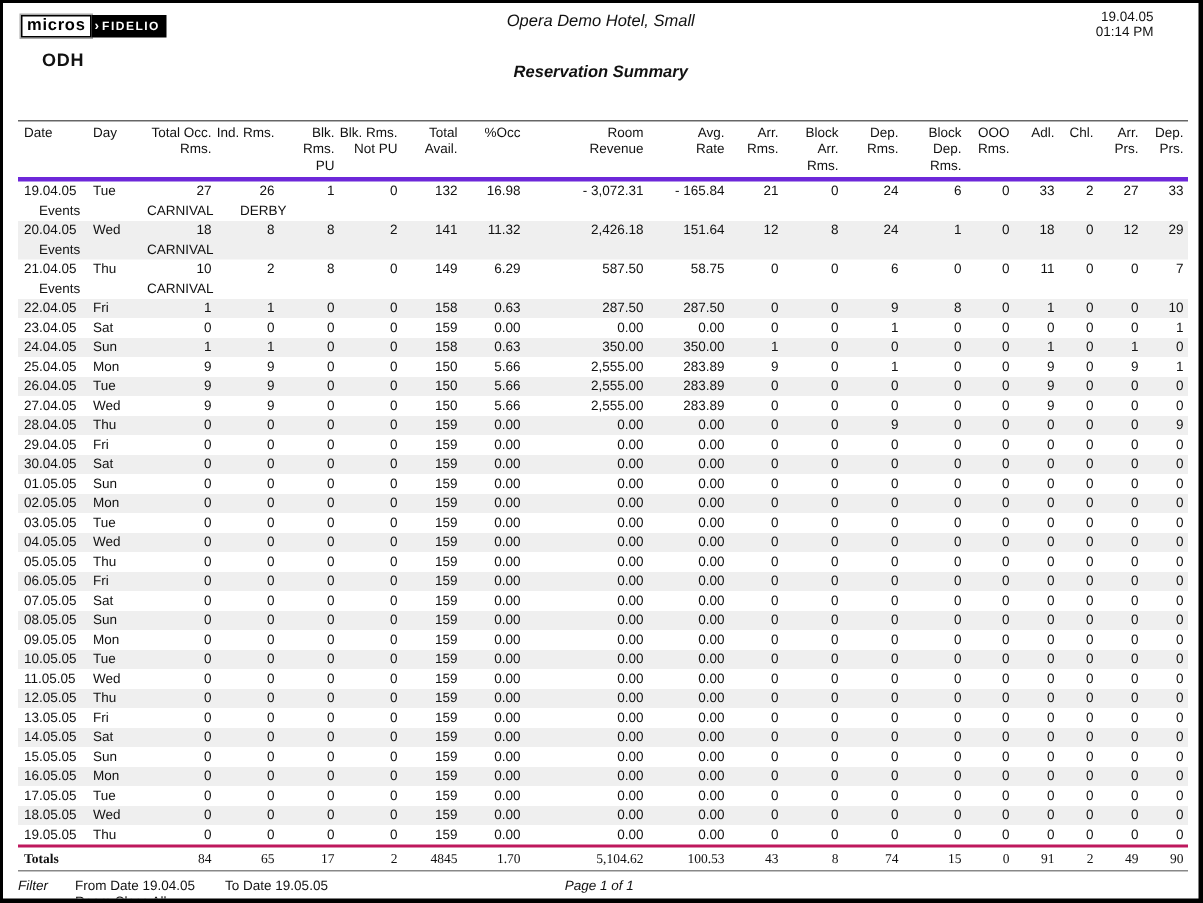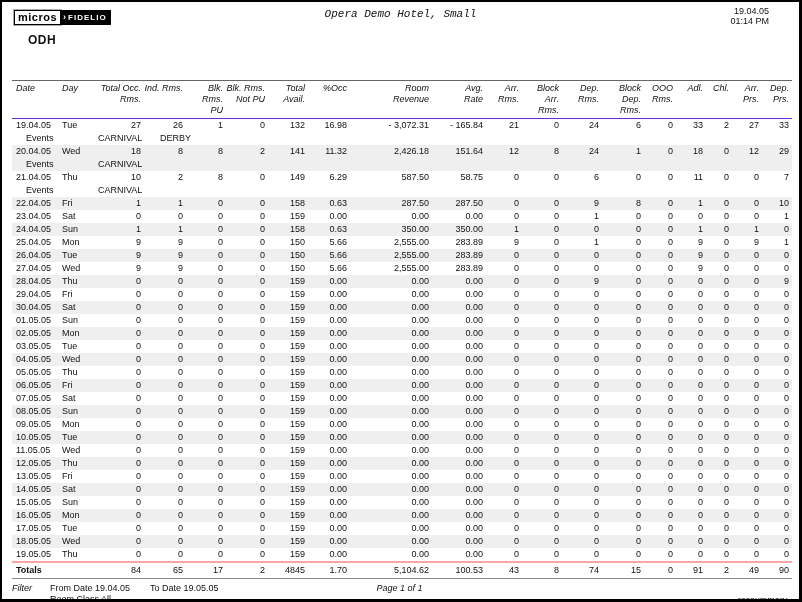--- a/index.html
+++ b/index.html
@@ -16,43 +16,43 @@
     border:1px solid #000;box-shadow:0 0 0 1px #aaa;background:#fff;color:#000;
     font-weight:bold;font-size:11px;line-height:13px;padding:0 3px;letter-spacing:0.5px;
   }
   .logo-fidelio{
     background:#000;color:#fff;font-weight:bold;font-size:8px;line-height:15px;
     padding:0 4px 0 2px;letter-spacing:1px;display:flex;align-items:center;
   }
   .logo-arrow{font-size:9px;margin-right:1px;color:#fff;}
   .property-code{font-weight:bold;font-size:12px;margin:8px 0 0 14px;letter-spacing:0.5px;}
   .center-titles{text-align:center;padding-top:6px;}
-  .hotel-name{font-style:italic;font-size:11px;font-family:Liberation Mono, monospace;}
+  .hotel-name{font-style:italic;font-size:11px;}
   .report-title{font-style:italic;font-weight:bold;font-size:11px;margin-top:22px;}
   .header-right{position:absolute;right:30px;top:4px;text-align:right;font-size:9px;}
   .print-time{}
   
   table.report-table{
     border-collapse:collapse;table-layout:fixed;width:780px;margin:2px 10px 0 10px;
     font-size:9px;
   }
   .report-table th{
     font-weight:normal;vertical-align:top;padding:2px 3px 2px 0;line-height:11px;
-    border-top:1px solid #666;border-bottom:1px solid #6d28d9;font-style:italic;
+    border-top:1px solid #666;border-bottom:3px solid #6d28d9;
   }
   .report-table td{
     padding:0 3px 0 0;height:13px;line-height:13px;white-space:nowrap;overflow:hidden;
   }
   .report-table .left{text-align:left;padding-left:4px;padding-right:0;}
   .report-table .num{text-align:right;}
   tr.shaded td{background:#efefef;}
   tr.events-row .events-label{padding-left:14px;}
   .event-name{display:inline-block;width:62px;}
   tr.totals-row td{
-    border-top:2px solid #fca5a5;border-bottom:1px solid #888;height:15px;line-height:15px;
+    border-top:2px solid #be185d;border-bottom:1px solid #888;height:15px;line-height:15px;font-family:Liberation Serif, serif;
   }
   tr.totals-row .totals-label{font-weight:bold;}
   
   .report-footer{position:relative;margin:4px 12px 0 10px;font-size:9px;height:42px;}
   .filter-label{position:absolute;left:0;top:0;font-style:italic;}
   .filter-details{position:absolute;left:38px;top:0;line-height:11px;}
   .from-date{display:inline-block;margin-right:20px;}
   .page-indicator{position:absolute;left:0;right:0;top:0;text-align:center;font-style:italic;}
   .report-id{position:absolute;right:0;top:12px;font-style:italic;}
 </style>
@@ -67,20 +67,21 @@
         <span class="logo-micros">micros</span>
         <span class="logo-fidelio">
             <span class="logo-arrow">›</span>
             <span>FIDELIO</span>
           </span>
       </div>
       <div class="property-code">ODH</div>
     </div>
     <div class="center-titles">
       <div class="hotel-name">Opera Demo Hotel, Small</div>
+      <div class="report-title">Reservation Summary</div>
     </div>
     <div class="header-right">
       <div class="print-date">19.04.05</div>
       <div class="print-time">01:14 PM</div>
     </div>
   </div>
 
   <table class="report-table">
     <colgroup id="cols">
         <col style="width: 46px;">

